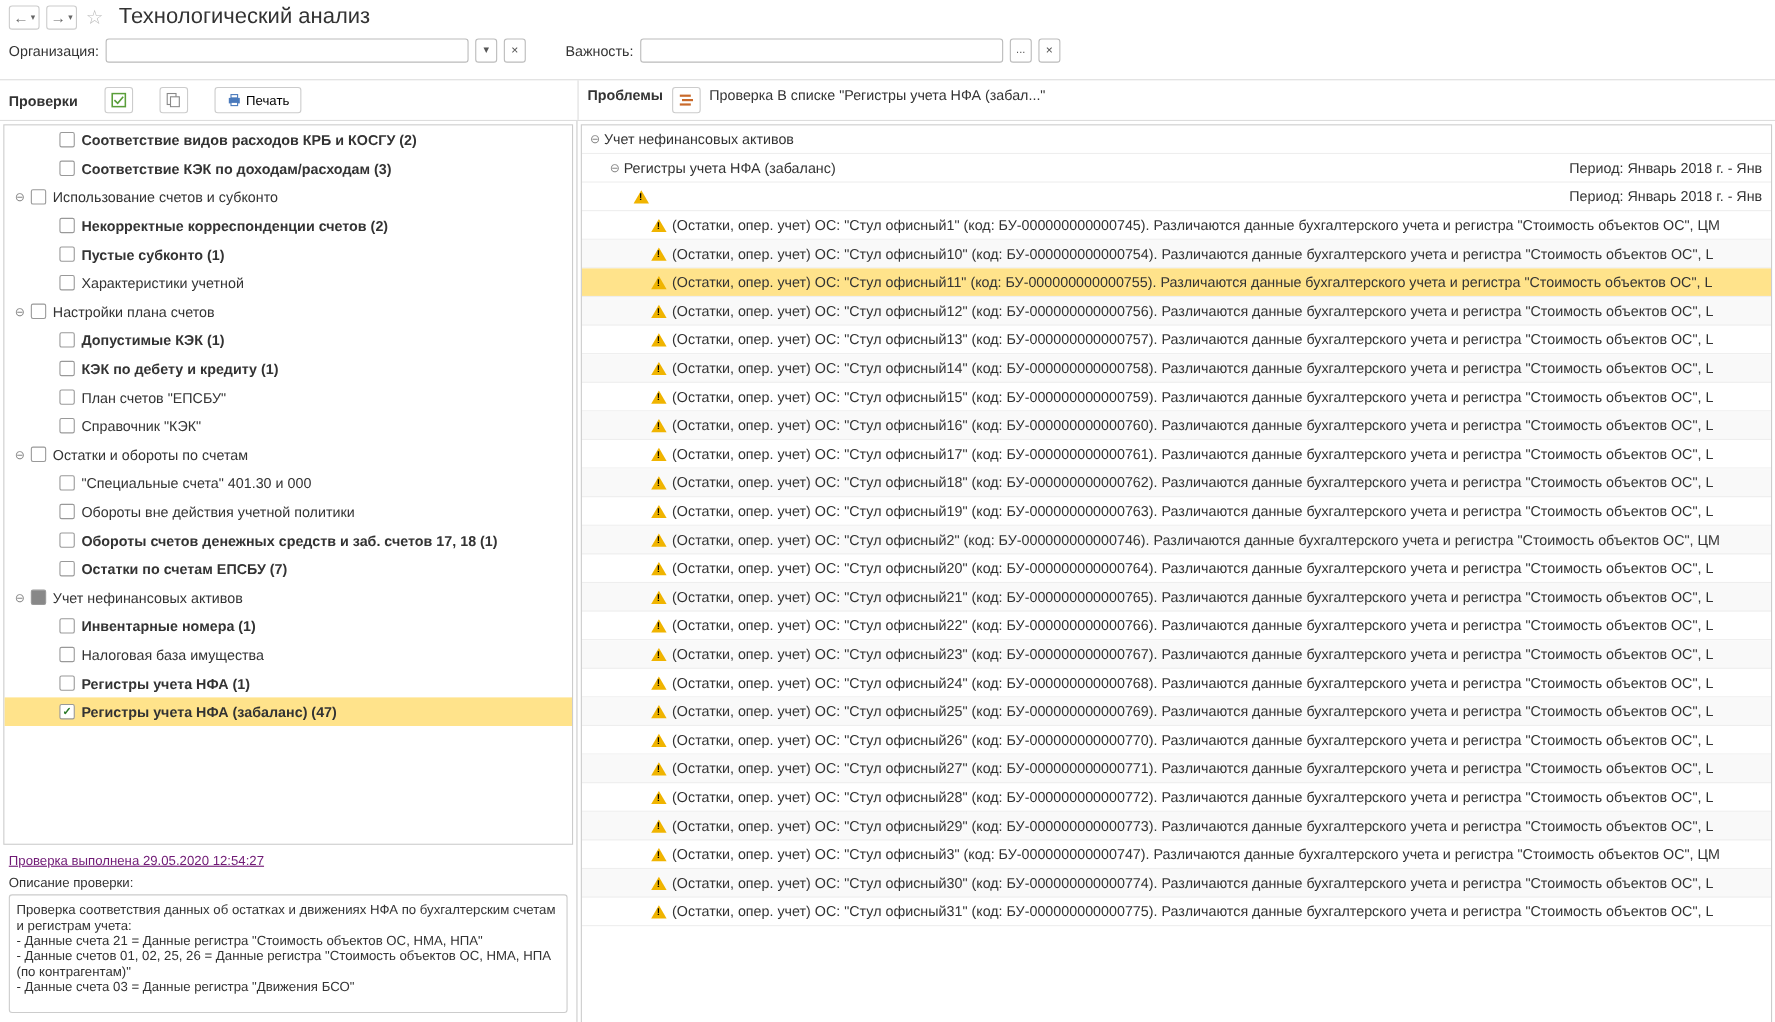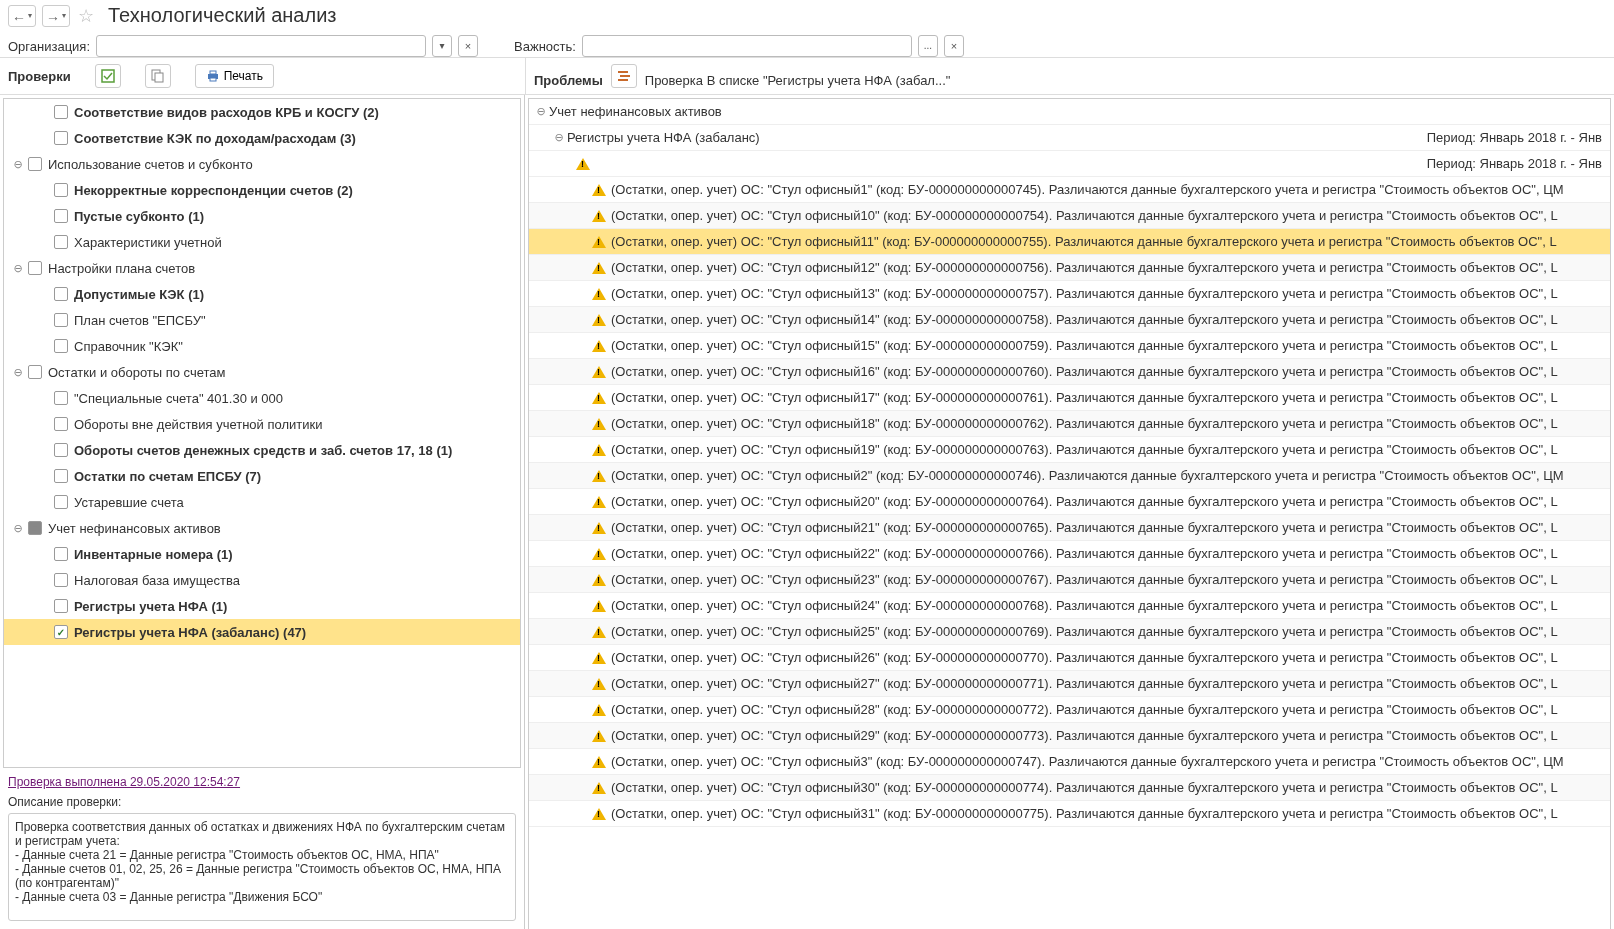--- a/index.html
+++ b/index.html
@@ -7,33 +7,33 @@
     .app { width: 1614px; height: 929px; display: flex; flex-direction: column; }
     
     
     .top-bar { display: flex; align-items: center; padding: 4px 8px; gap: 6px; }
     .nav-btn { width: 28px; height: 22px; border: 1px solid #ccc; background: #fff; border-radius: 3px; cursor: pointer; display: inline-flex; align-items: center; justify-content: center; font-size: 14px; color: #666; }
     .nav-btn.dd::after { content: "▾"; font-size: 8px; margin-left: 2px; }
     .star-icon { width: 20px; height: 20px; color: #bbb; display: inline-flex; align-items: center; justify-content: center; font-size: 18px; cursor: pointer; }
     .page-title { font-size: 20px; font-weight: normal; margin-left: 6px; }
     
     
-    .filter-bar { display: flex; align-items: center; padding: 4px 8px 0 8px; gap: 6px; border-bottom: 1px solid #ddd; }
+    .filter-bar { display: flex; align-items: center; padding: 4px 8px 15px 8px; gap: 6px; border-bottom: 1px solid #ddd; }
     .filter-label { font-size: 13px; }
     .filter-input { height: 22px; border: 1px solid #bbb; border-radius: 3px; padding: 0 4px; font-size: 12px; display: flex; align-items: center; background: #fff; }
     .filter-input.org { width: 330px; }
     .filter-input.sev { width: 330px; }
     .filter-dd { width: 20px; height: 22px; border: 1px solid #bbb; border-radius: 3px; background: #fff; text-align: center; font-size: 10px; color: #555; line-height: 20px; cursor: pointer; }
     .filter-clear { width: 20px; height: 22px; border: 1px solid #bbb; border-radius: 3px; background: #fff; text-align: center; font-size: 11px; color: #555; line-height: 20px; cursor: pointer; }
     .filter-gap { width: 24px; }
     
     
     .action-bars { display: flex; border-bottom: 1px solid #ddd; }
     .action-bar-left { width: 525px; display: flex; align-items: center; padding: 6px 8px; gap: 24px; }
-    .action-bar-right { flex: 1; display: flex; align-items: flex-end; padding: 6px 8px; gap: 8px; border-left: 1px solid #ddd; }
+    .action-bar-right { flex: 1; display: flex; align-items: flex-start; padding: 6px 8px; gap: 8px; border-left: 1px solid #ddd; }
     .section-label { font-weight: bold; font-size: 13px; }
     .tool-btn { width: 26px; height: 24px; border: 1px solid #ccc; border-radius: 3px; background: #fff; cursor: pointer; display: inline-flex; align-items: center; justify-content: center; }
     .print-btn { height: 24px; padding: 0 10px; border: 1px solid #ccc; border-radius: 3px; background: #fff; cursor: pointer; display: inline-flex; align-items: center; gap: 4px; font-size: 12px; }
     .breadcrumb-text { font-size: 13px; color: #333; }
     
     
     .content { flex: 1; display: flex; overflow: hidden; }
     .left-panel { width: 525px; display: flex; flex-direction: column; border-right: 1px solid #ccc; }
     .right-panel { flex: 1; overflow: hidden; }
     
@@ -172,20 +172,25 @@
             <span class="tree-label">Настройки плана счетов</span>
           </div>
           <div class="tree-item ind-1">
             <span class="tree-toggle hidden">⊖</span>
             <span class="tree-checkbox "></span>
             <span class="tree-label bold">Допустимые КЭК (1)</span>
           </div>
           <div class="tree-item ind-1">
             <span class="tree-toggle hidden">⊖</span>
             <span class="tree-checkbox "></span>
+            <span class="tree-label bold">КЭК по дебету и кредиту (1)</span>
+          </div>
+          <div class="tree-item ind-1">
+            <span class="tree-toggle hidden">⊖</span>
+            <span class="tree-checkbox "></span>
             <span class="tree-label">План счетов "ЕПСБУ"</span>
           </div>
           <div class="tree-item ind-1">
             <span class="tree-toggle hidden">⊖</span>
             <span class="tree-checkbox "></span>
             <span class="tree-label">Справочник "КЭК"</span>
           </div>
           <div class="tree-item ind-0">
             <span class="tree-toggle">⊖</span>
             <span class="tree-checkbox "></span>
@@ -203,25 +208,20 @@
           </div>
           <div class="tree-item ind-1">
             <span class="tree-toggle hidden">⊖</span>
             <span class="tree-checkbox "></span>
             <span class="tree-label bold">Обороты счетов денежных средств и заб. счетов 17, 18 (1)</span>
           </div>
           <div class="tree-item ind-1">
             <span class="tree-toggle hidden">⊖</span>
             <span class="tree-checkbox "></span>
             <span class="tree-label bold">Остатки по счетам ЕПСБУ (7)</span>
-          </div>
-          <div class="tree-item ind-1">
-            <span class="tree-toggle hidden">⊖</span>
-            <span class="tree-checkbox "></span>
-            <span class="tree-label">Устаревшие счета</span>
           </div>
           <div class="tree-item ind-0">
             <span class="tree-toggle">⊖</span>
             <span class="tree-checkbox partial"></span>
             <span class="tree-label">Учет нефинансовых активов</span>
           </div>
           <div class="tree-item ind-1">
             <span class="tree-toggle hidden">⊖</span>
             <span class="tree-checkbox "></span>
             <span class="tree-label bold">Инвентарные номера (1)</span>

